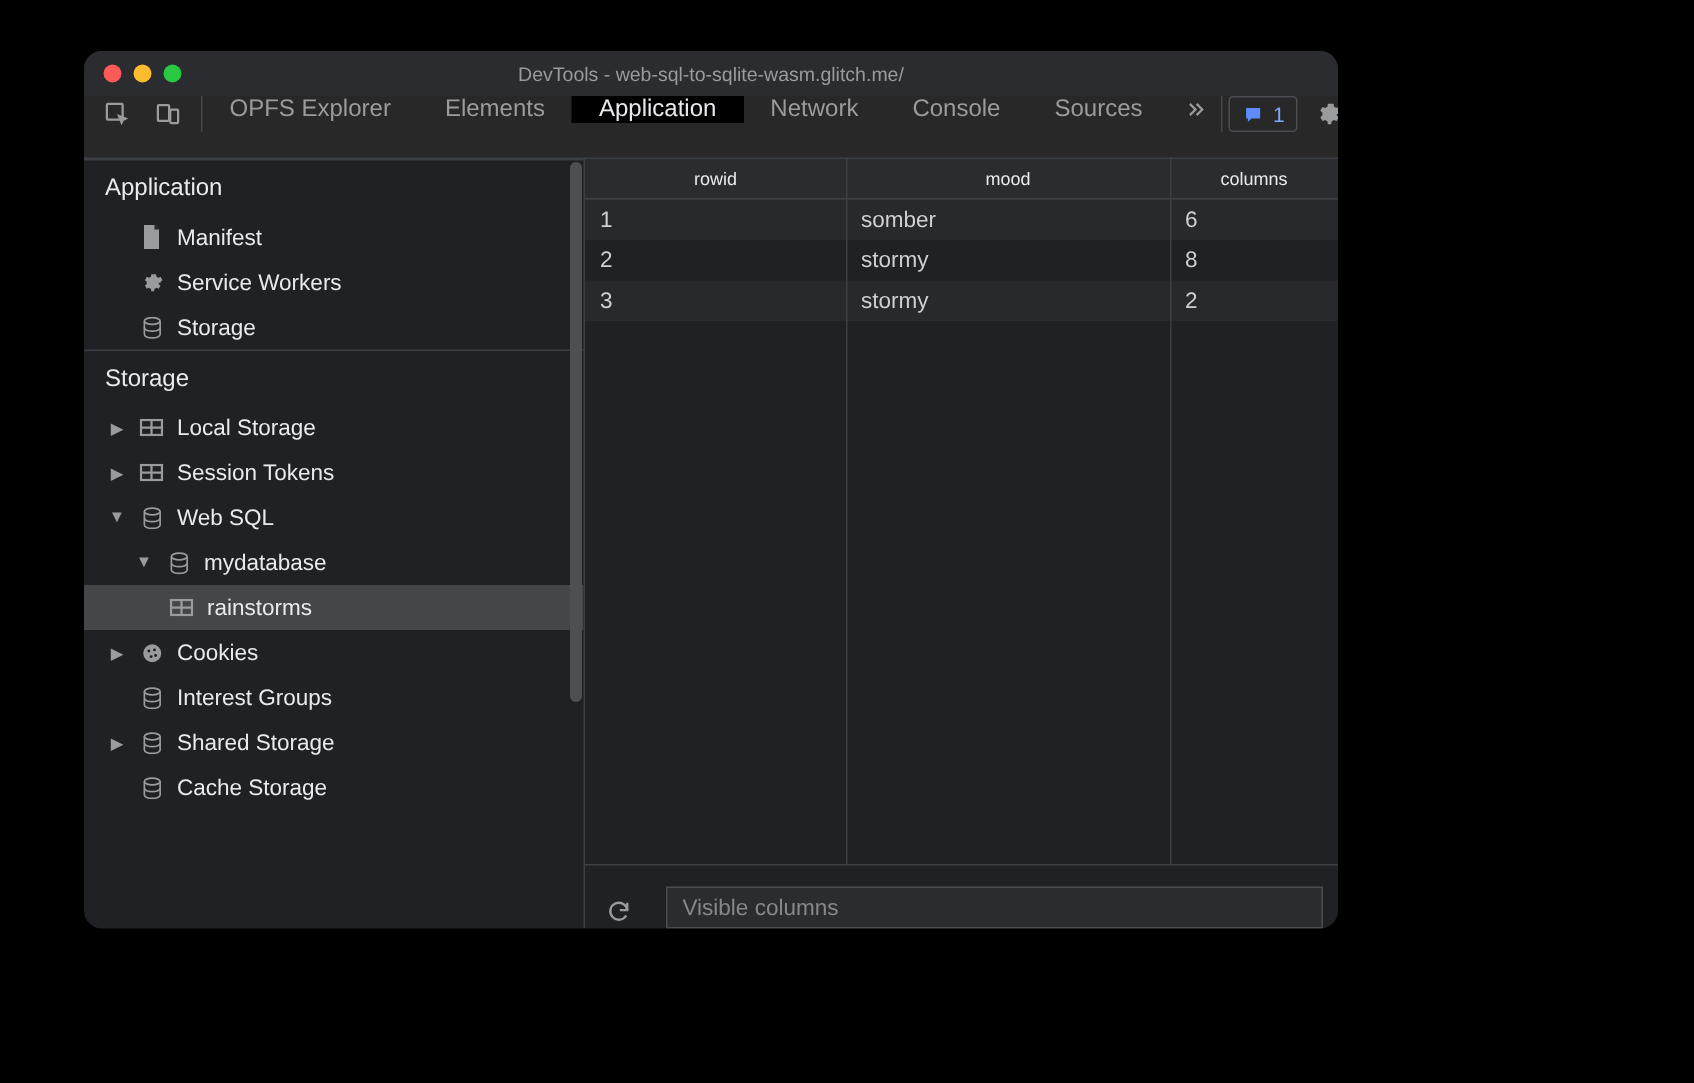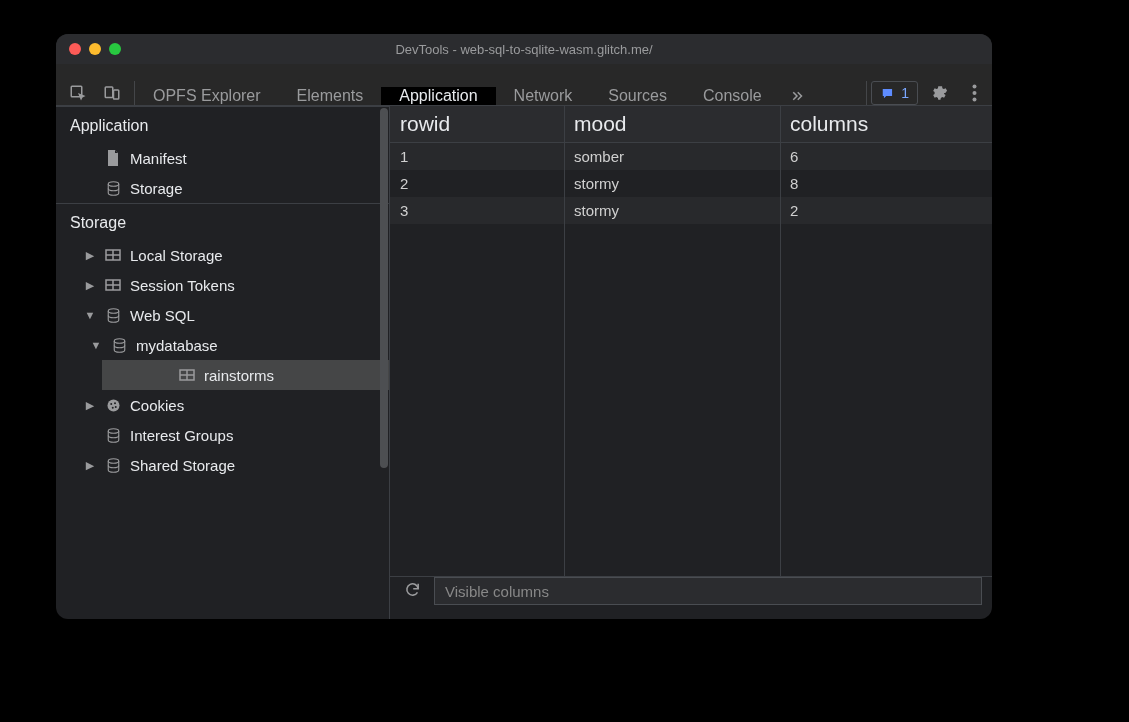--- a/index.html
+++ b/index.html
@@ -10,21 +10,21 @@
     font-family: "Helvetica Neue", Arial, sans-serif;
     font-size: 15px;
     color: #bbb;
     overflow: hidden;
     position: relative;
   }
   .window {
     position: absolute;
     left: 56px;
     top: 34px;
-    width: 936px;
+    width: 836px;
     height: 585px;
     background: #202124;
     border-radius: 12px;
     box-shadow: 0 20px 60px rgba(0,0,0,.6);
     display: flex;
     flex-direction: column;
     overflow: hidden;
   }
   
   .titlebar {
@@ -44,21 +44,21 @@
     position: absolute; left: 0; right: 0; text-align: center;
     font-size: 13px; color: #9a9b9d; font-weight: 500;
     pointer-events: none;
   }
   
   .toolbar {
     height: 42px;
     background: #282828;
     border-bottom: 1px solid #3c3f44;
     display: flex;
-    align-items: flex-end;
+    align-items: flex-start;
     flex-shrink: 0;
   }
   .tool-group {
     display: flex;
     align-items: center;
     padding: 0 10px;
     gap: 10px;
     border-right: 1px solid #444649;
   }
   .icon-btn {
@@ -126,70 +126,70 @@
     padding: 10px 14px 8px;
     color: #e8eaed;
     font-size: 16px;
     border-top: 1px solid #3c3f44;
   }
   .section-header:first-child { border-top: none; }
   .tree-item {
     display: flex; align-items: center;
     gap: 8px;
     height: 30px;
-    padding-left: 28px;
+    padding-left: 16px;
     color: #e8eaed;
     font-size: 15px;
     cursor: pointer;
   }
   .tree-item.selected { background: #454647; }
   .tree-item .chev {
     width: 12px; color: #9a9b9d; font-size: 11px;
     display: flex; justify-content: center;
   }
   .tree-item .chev.none { visibility: hidden; }
   .tree-item .ico { width: 18px; display: flex; justify-content: center; color: #9a9b9d; }
   .indent-1 { padding-left: 34px; }
-  .indent-2 { padding-left: 56px; margin-left: 46px; }
+  .indent-2 { padding-left: 36px; }
   
   .main {
     flex: 1; display: flex; flex-direction: column; min-width: 0;
   }
   .grid {
     flex: 1;
     position: relative;
     border-bottom: 1px solid #3c3f44;
     overflow: hidden;
   }
   .col-border {
     position: absolute; top: 0; bottom: 0; width: 1px;
     background: #3c3f44;
   }
   table {
     width: 100%; border-collapse: collapse; table-layout: fixed;
   }
   thead th {
-    text-align: left;
+    text-align: center;
     font-weight: 400;
     padding: 6px 10px;
     background: #2b2c2f;
     color: #e8eaed;
     border-bottom: 1px solid #3c3f44;
-    font-size: 21px;
+    font-size: 12px;
   }
   tbody td {
     padding: 5px 10px;
     color: #d0d0d0;
     font-size: 15px;
   }
   tbody tr.alt { background: #28292c; }
   .footer {
     height: 42px;
-    display: flex; align-items: flex-start;
-    padding: 0 10px; gap: 10px;
+    display: flex; align-items: flex-end;
+    padding: 0 10px; gap: 20px;
   }
   .footer input {
     flex: 1;
     height: 28px;
     background: #2b2c2f;
     border: 1px solid #4a4d52;
     color: #ccc;
     padding: 0 10px;
     font-size: 15px;
   }
@@ -223,22 +223,22 @@
           <rect x="3" y="4" width="10" height="14" rx="1"></rect>
           <rect x="14" y="8" width="7" height="12" rx="1"></rect>
         </svg>
       </div>
     </div>
     <div class="tabs">
       <div class="tab">OPFS Explorer</div>
       <div class="tab">Elements</div>
       <div class="tab active">Application</div>
       <div class="tab">Network</div>
+      <div class="tab">Console</div>
       <div class="tab">Sources</div>
-      <div class="tab">Console</div>
       <div class="overflow">
         <svg width="18" height="18" viewBox="0 0 24 24" fill="none" stroke="currentColor" stroke-width="2">
           <path d="M7 7 L12 12 L7 17"></path>
             <path d="M13 7 L18 12 L13 17"></path>
         </svg>
       </div>
     </div>
     <div class="right-tools">
       <div class="badge">
         <svg width="16" height="14" viewBox="0 0 24 24" fill="#5e8cff">
@@ -276,20 +276,29 @@
           <svg width="14" height="16" viewBox="0 0 14 16" fill="currentColor">
               <path d="M2 0h7l3 3v13H2z"></path>
               <path d="M9 0v3h3" fill="#202124"></path>
             </svg>
         </span>
         <span>Manifest</span>
       </div>
       <div class="tree-item">
         <span class="chev none">▶</span>
         <span class="ico">
+          <svg width="15" height="15" viewBox="0 0 24 24" fill="currentColor">
+              <path d="M12 8a4 4 0 100 8 4 4 0 000-8zm9 4a7 7 0 00-.1-1.2l2-1.6-2-3.5-2.4 1a7.4 7.4 0 00-2-1.2l-.4-2.6H11l-.4 2.6a7.4 7.4 0 00-2 1.2l-2.4-1-2 3.5 2 1.6A7 7 0 006.1 12a7 7 0 00.1 1.2l-2 1.6 2 3.5 2.4-1a7.4 7.4 0 002 1.2l.4 2.6H14l.4-2.6a7.4 7.4 0 002-1.2l2.4 1 2-3.5-2-1.6c0-.4.1-.8.1-1.2z"></path>
+            </svg>
+        </span>
+        <span>Service Workers</span>
+      </div>
+      <div class="tree-item">
+        <span class="chev none">▶</span>
+        <span class="ico">
           <svg width="15" height="15" viewBox="0 0 20 20" fill="none" stroke="currentColor" stroke-width="1.5">
               <ellipse cx="10" cy="4" rx="7" ry="3"></ellipse>
               <path d="M3 4v12c0 1.7 3.1 3 7 3s7-1.3 7-3V4"></path>
               <path d="M3 10c0 1.7 3.1 3 7 3s7-1.3 7-3"></path>
             </svg>
         </span>
         <span>Storage</span>
       </div>
 
       <div class="section-header">Storage</div>
@@ -373,20 +382,31 @@
       <div class="tree-item">
         <span class="chev">▶</span>
         <span class="ico">
           <svg width="15" height="15" viewBox="0 0 20 20" fill="none" stroke="currentColor" stroke-width="1.5">
               <ellipse cx="10" cy="4" rx="7" ry="3"></ellipse>
               <path d="M3 4v12c0 1.7 3.1 3 7 3s7-1.3 7-3V4"></path>
               <path d="M3 10c0 1.7 3.1 3 7 3s7-1.3 7-3"></path>
             </svg>
         </span>
         <span>Shared Storage</span>
+      </div>
+      <div class="tree-item">
+        <span class="chev none">▶</span>
+        <span class="ico">
+          <svg width="15" height="15" viewBox="0 0 20 20" fill="none" stroke="currentColor" stroke-width="1.5">
+              <ellipse cx="10" cy="4" rx="7" ry="3"></ellipse>
+              <path d="M3 4v12c0 1.7 3.1 3 7 3s7-1.3 7-3V4"></path>
+              <path d="M3 10c0 1.7 3.1 3 7 3s7-1.3 7-3"></path>
+            </svg>
+        </span>
+        <span>Cache Storage</span>
       </div>
     </div>
 
     <div class="main">
       <div class="grid">
         <div class="col-border" style="left:174px"></div>
         <div class="col-border" style="left:390px"></div>
         <table>
           <colgroup>
               <col style="width:174px">

